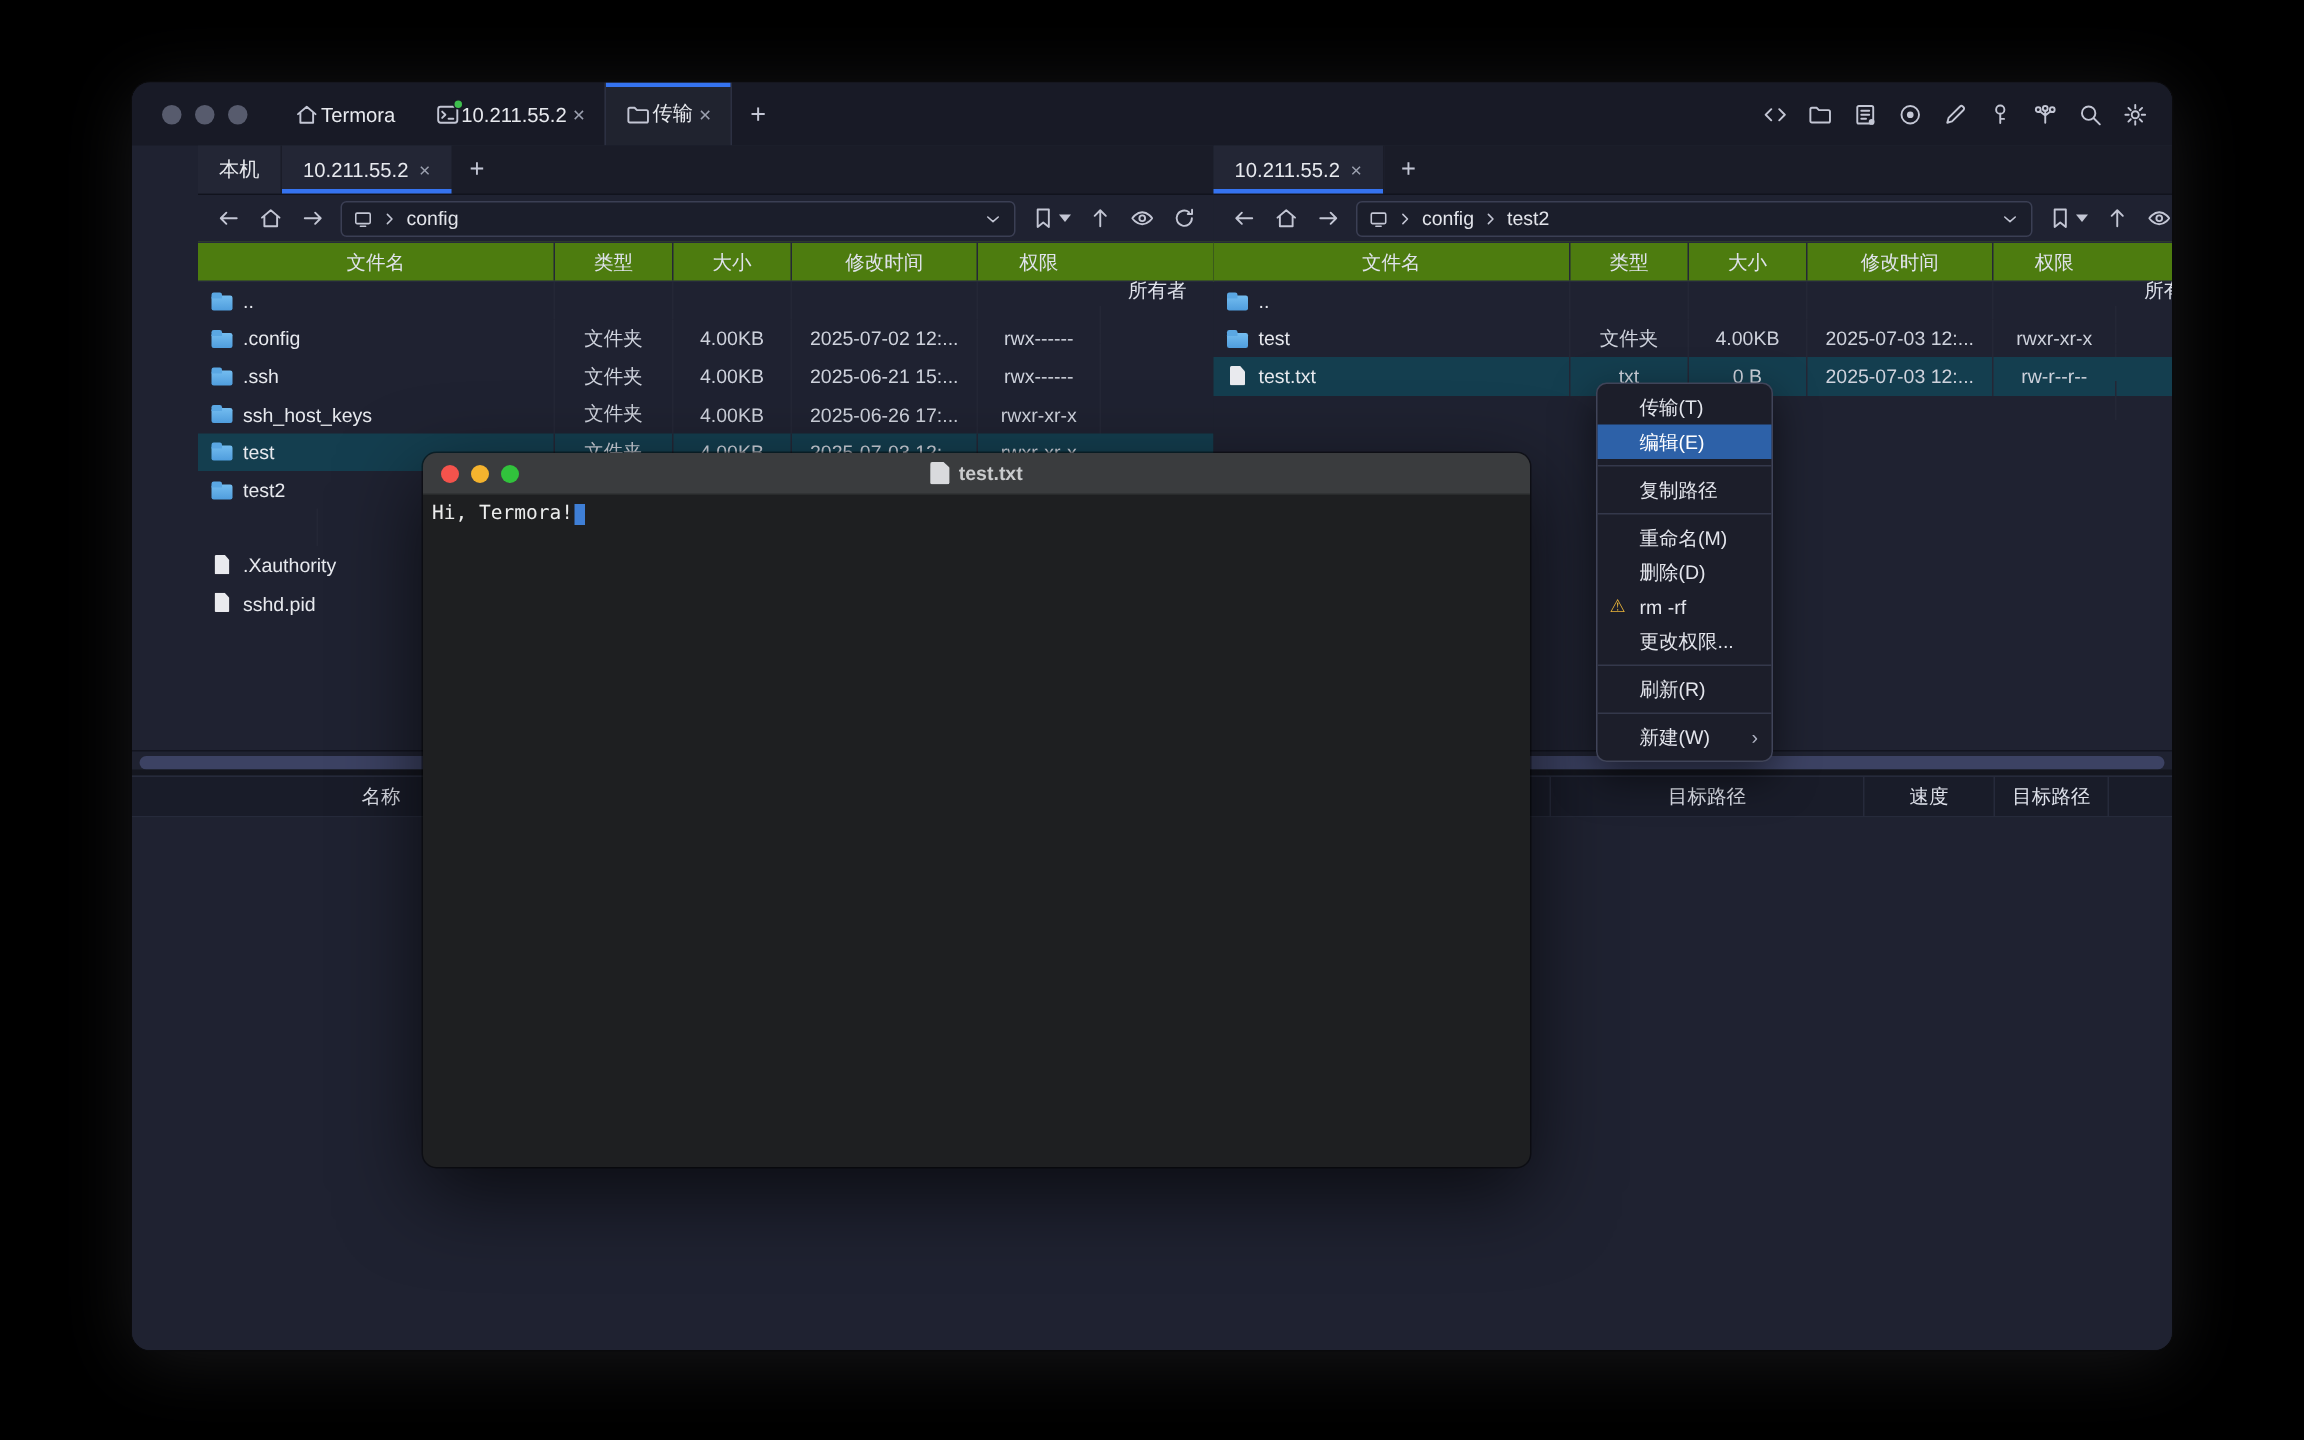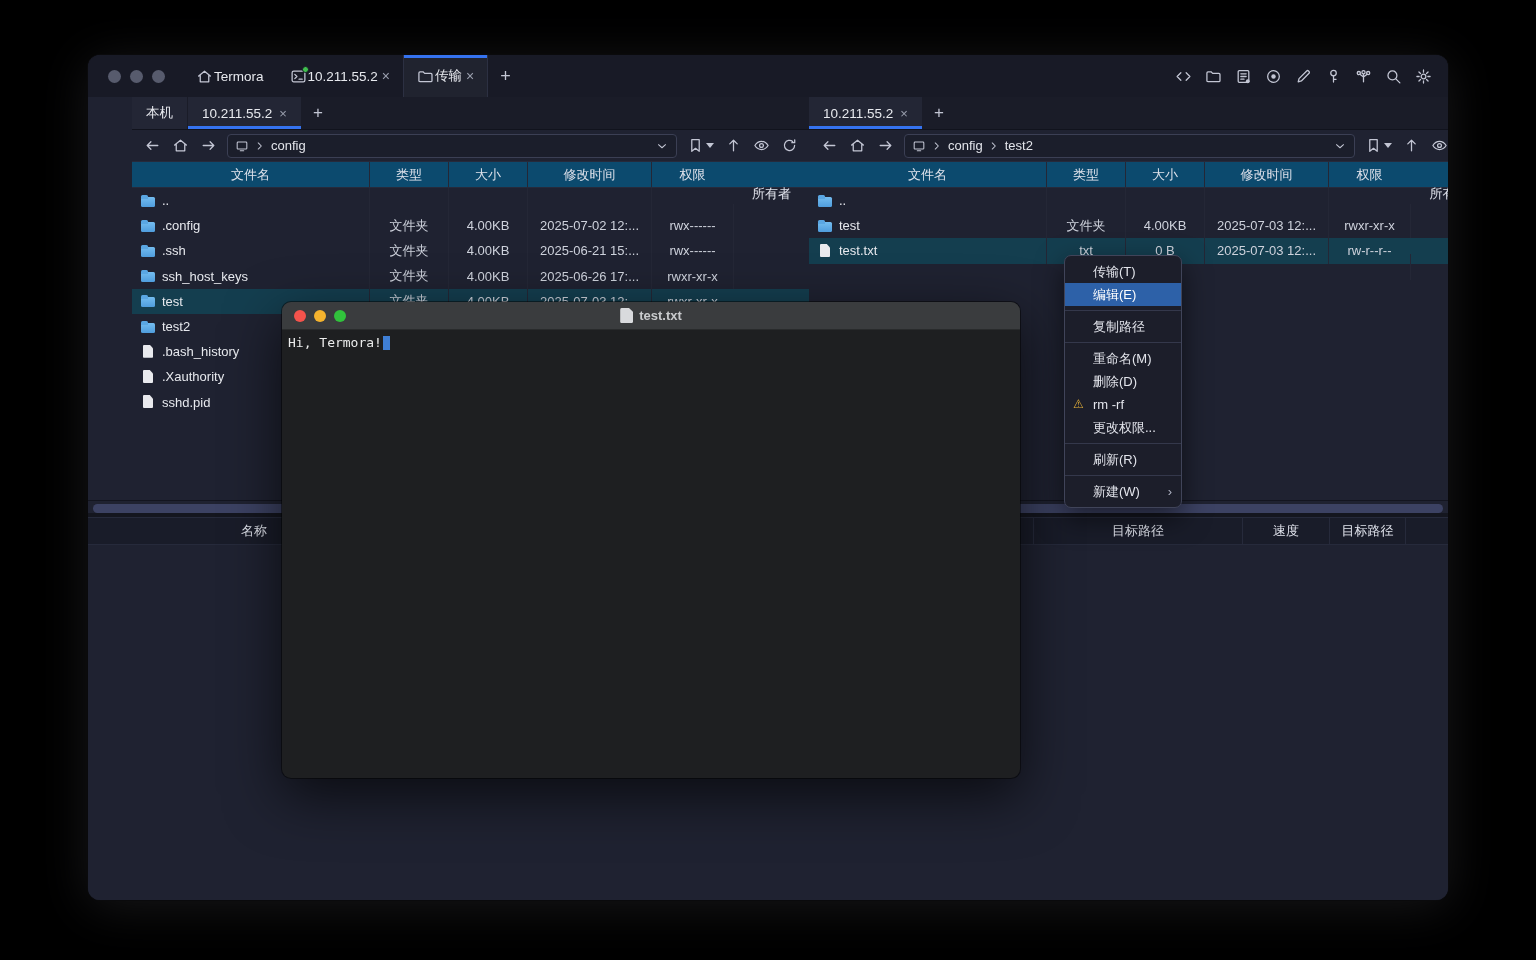--- a/index.html
+++ b/index.html
@@ -52,21 +52,21 @@
   .path-box { flex:1; height:24px; border:1px solid #3b3f54; border-radius:4px; background:#1b1e2b;
     display:flex; align-items:center; gap:4px; padding:0 7px; margin:0 3px; }
   .path-box .seg { color:#e2e4ea; font-size:13px; }
   .path-box .spacer { flex:1; }
   .crumb-sep svg.i, .path-box svg.i { width:14px; height:14px; }
   .bm-group { display:flex; align-items:center; gap:2px; padding:0 3px; }
   .caret-down { width:0; height:0; border-left:4px solid transparent; border-right:4px solid transparent;
     border-top:5px solid #c3c6d4; }
 
   
-  .thead { height:27px; display:flex; background:#0c4a6e; border-top:1px solid #262a3b;
+  .thead { height:27px; display:flex; background:#4d7c0f; border-top:1px solid #262a3b;
     border-bottom:1px solid #262a3b; }
   .thead .th { display:flex; align-items:center; justify-content:center; color:#e0e3ec;
     font-size:13px; }
   .th + .th, .td + .td { border-left:1px solid #242736; }
   .c1{width:237px;} .c2{width:79px;} .c3{width:79px;} .c4{width:124px;text-align:right;} .c5{width:82px;} .c6{width:76px;margin-top:32px;}
   .right .c6{width:77px;}
   .frow { height:25.2px; display:flex; align-items:center; font-size:13px; color:#ced2dc; }
   .frow.selected { background:#143e4f; }
   .frow .td { height:100%; display:flex; align-items:center; justify-content:center; overflow:hidden; white-space:nowrap; }
   .frow .td.name { justify-content:flex-start; padding-left:8px; gap:6px; color:#e7e9ee; }
@@ -359,24 +359,20 @@
             <span class="ficon" data-icon="folder-icon"></span>
             <span>test2</span>
           </div>
         <div class="td c2"></div>
         <div class="td c3"></div>
         <div class="td c4"></div>
         <div class="td c5"></div>
         <div class="td c6"></div>
       </div>
       <div class="frow">
-        <div class="td name c1">
-            <span class="ficon" data-icon="file-icon"></span>
-            <span>.bash_history</span>
-          </div>
         <div class="td c2"></div>
         <div class="td c3"></div>
         <div class="td c4"></div>
         <div class="td c5"></div>
         <div class="td c6"></div>
       </div>
       <div class="frow">
         <div class="td name c1">
             <span class="ficon" data-icon="file-icon"></span>
             <span>.Xauthority</span>

